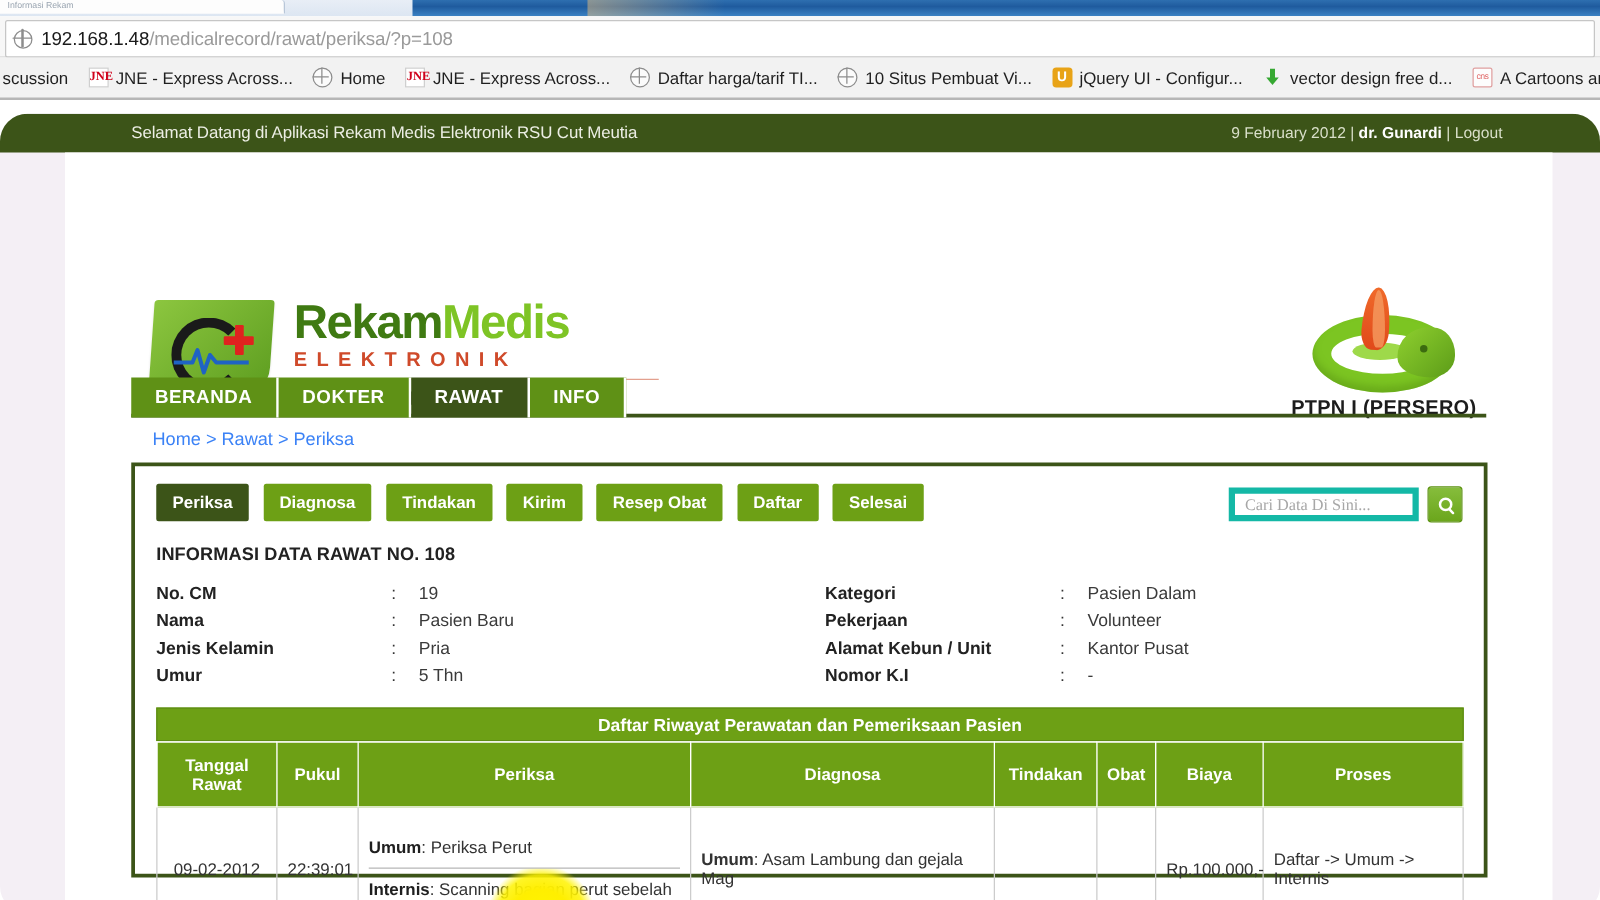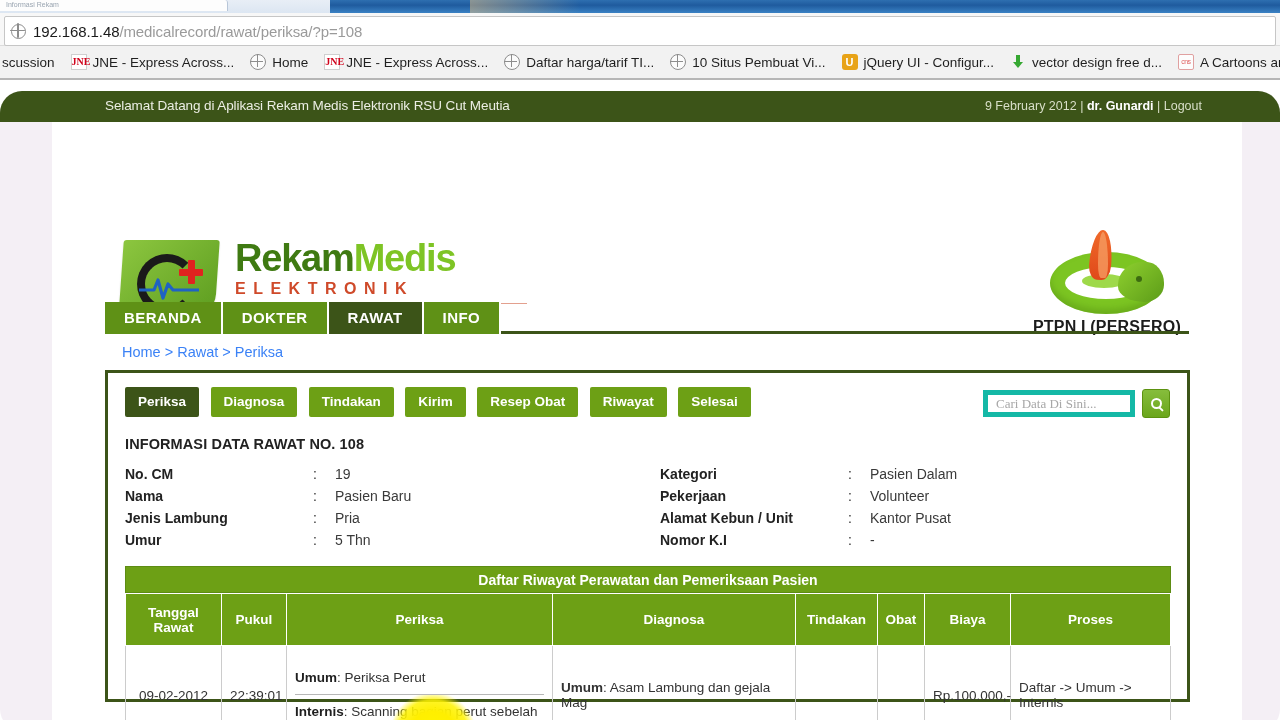--- a/index.html
+++ b/index.html
@@ -424,21 +424,21 @@
     <div class="breadcrumb">Home &gt; Rawat &gt; Periksa</div>
 
     <div class="panel">
 
       <div class="btnrow">
         <span class="abtn active">Periksa</span>
         <span class="abtn">Diagnosa</span>
         <span class="abtn">Tindakan</span>
         <span class="abtn">Kirim</span>
         <span class="abtn">Resep Obat</span>
-        <span class="abtn">Riwayat</span>
+        <span class="abtn">Daftar</span>
         <span class="abtn">Selesai</span>
 
         <span class="searchwrap">
           <input class="searchinput" type="text" placeholder="Cari Data Di Sini..." style="">
           <span class="searchbtn">
             <span class="mag"></span>
           </span>
         </span>
       </div>
 
@@ -450,21 +450,21 @@
             <span class="infolbl">No. CM</span>
               <span class="infosep">:</span>
               <span class="infoval">19</span>
           </div>
           <div class="infoline">
             <span class="infolbl">Nama</span>
               <span class="infosep">:</span>
               <span class="infoval">Pasien Baru</span>
           </div>
           <div class="infoline">
-            <span class="infolbl">Jenis Lambung</span>
+            <span class="infolbl">Jenis Kelamin</span>
               <span class="infosep">:</span>
               <span class="infoval">Pria</span>
           </div>
           <div class="infoline">
             <span class="infolbl">Umur</span>
               <span class="infosep">:</span>
               <span class="infoval">5 Thn</span>
           </div>
         </div>
         <div class="infocol">

